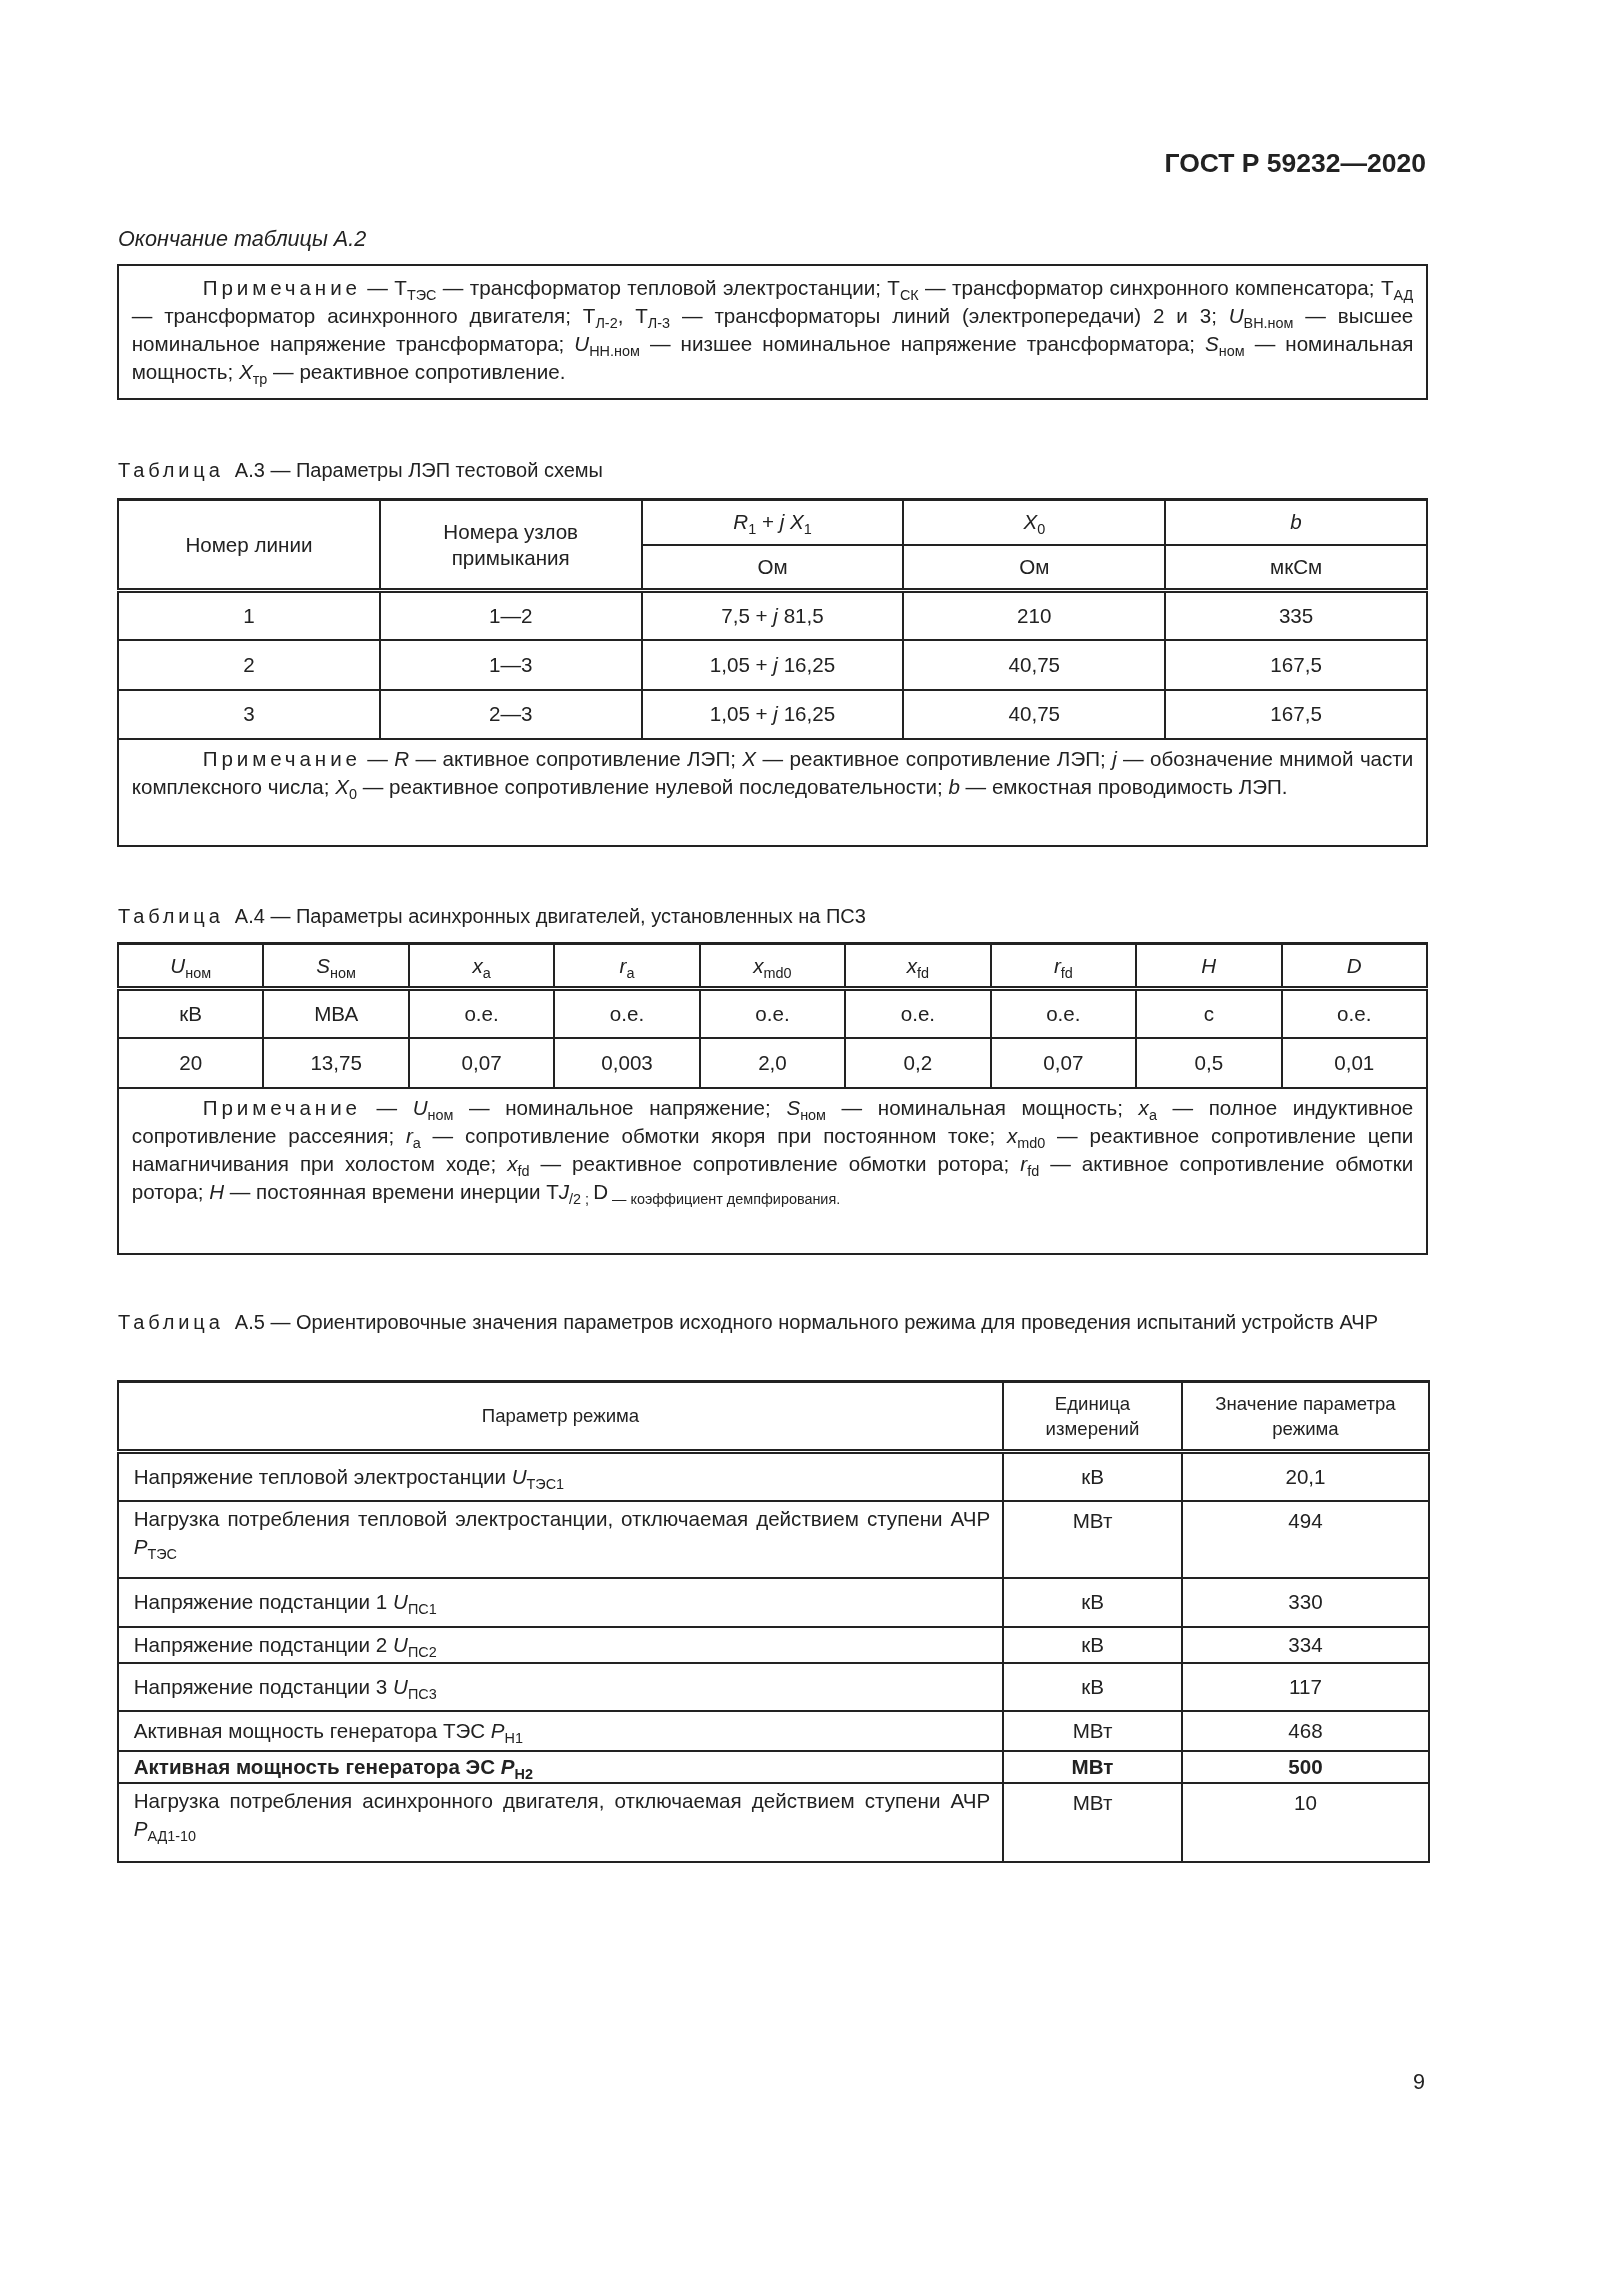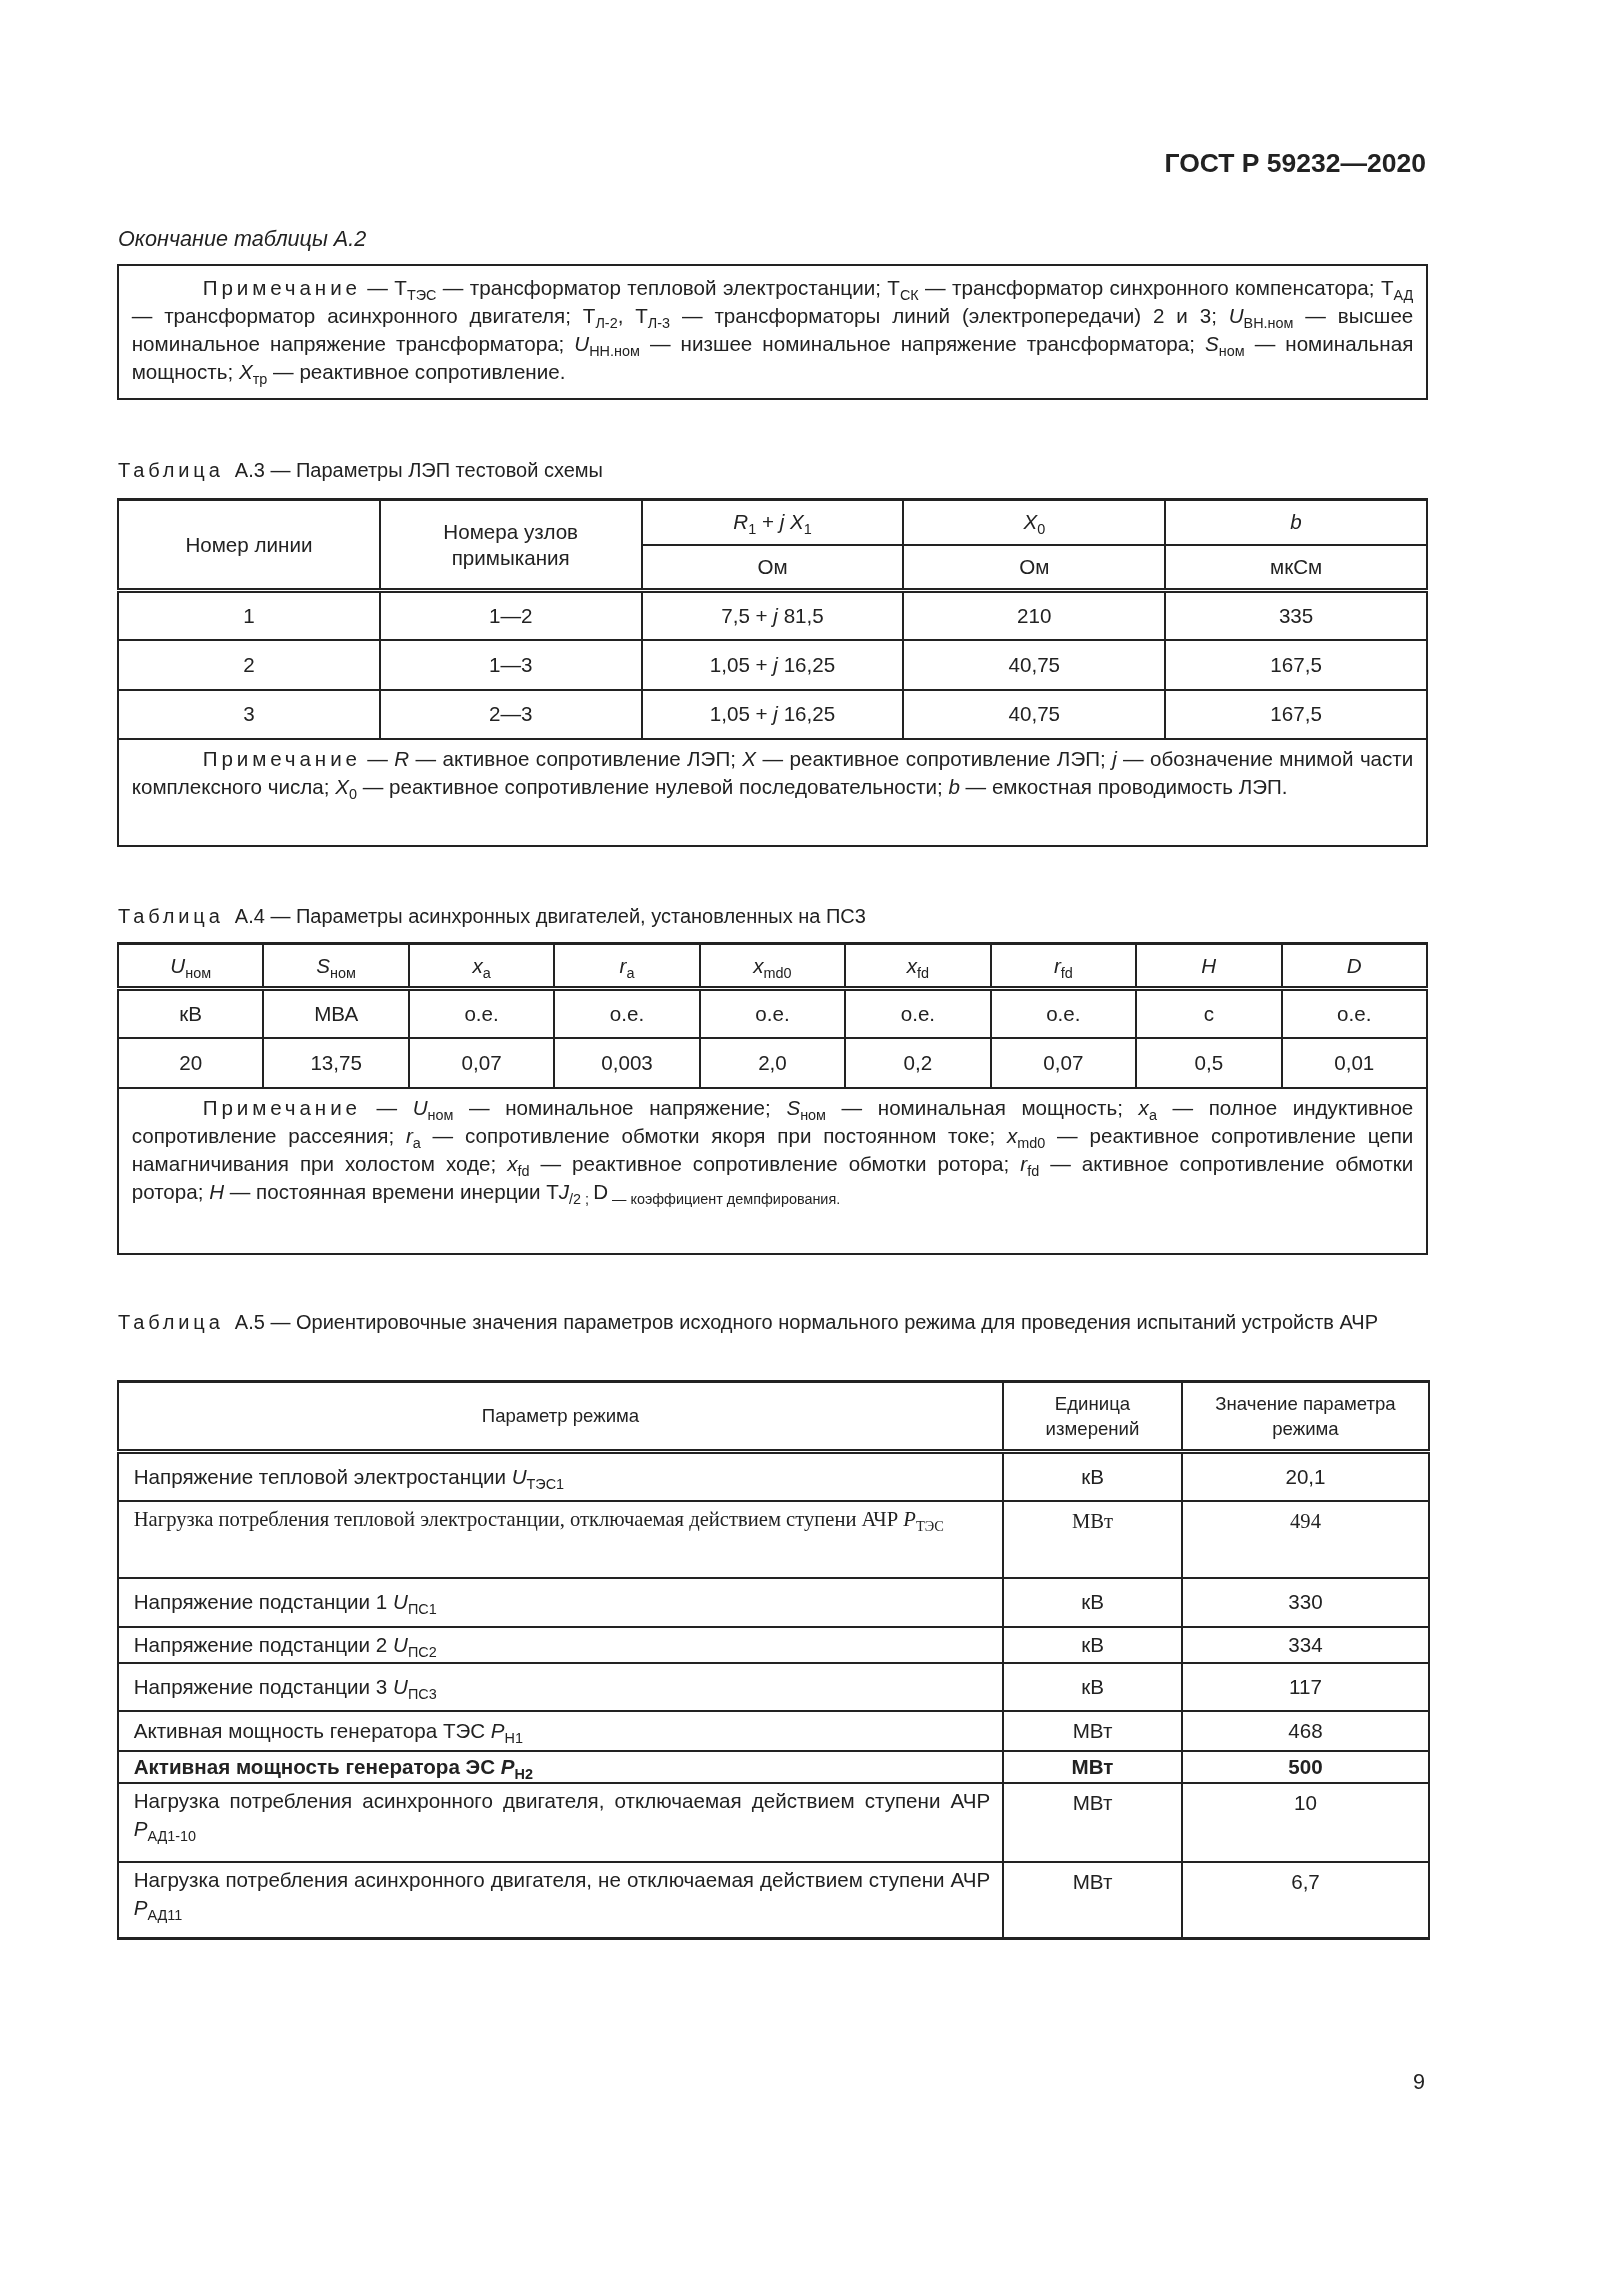--- a/index.html
+++ b/index.html
@@ -146,21 +146,21 @@
     <td style="padding:0 29px;">Единица измерений</td>
     <td style="padding:0 9.8px;">Значение параметра режима</td>
   </tr>
   </tbody>
     <tbody id="a5-body">
       <tr class="dbl single" style="height: 49px;">
         <td class="param"><span>Напряжение тепловой электростанции </span><i>U</i><sub>ТЭС1</sub></td>
         <td class="unit">кВ</td>
         <td class="val">20,1</td>
       </tr>
-      <tr style="height: 77px; font-family: Liberation Serif, serif;">
+      <tr style="height: 77px;">
         <td class="param" style="text-align: justify;"><span>Нагрузка потребления тепловой электростанции, отключаемая действием ступени АЧР </span><i>P</i><sub>ТЭС</sub></td>
         <td class="unit">МВт</td>
         <td class="val">494</td>
       </tr>
       <tr class="single" style="height: 49px;">
         <td class="param"><span>Напряжение подстанции 1 </span><i>U</i><sub>ПС1</sub></td>
         <td class="unit">кВ</td>
         <td class="val">330</td>
       </tr>
       <tr class="single" style="height: 36px;">
@@ -181,22 +181,17 @@
       <tr class="single" style="height: 32px; font-weight: bold;">
         <td class="param"><span>Активная мощность генератора ЭС </span><i>P</i><sub>Н2</sub></td>
         <td class="unit">МВт</td>
         <td class="val">500</td>
       </tr>
       <tr style="height: 79px;">
         <td class="param" style="text-align: justify; border-radius: 23px;"><span>Нагрузка потребления асинхронного двигателя, отключаемая действием ступени АЧР </span><i>P</i><sub>АД1-10</sub></td>
         <td class="unit">МВт</td>
         <td class="val">10</td>
       </tr>
-      <tr style="height: 77px;">
-        <td class="param" style="text-align: justify; border-bottom-width: 3.4px;"><span>Нагрузка потребления асинхронного двигателя, не отключаемая действием ступени АЧР </span><i>P</i><sub>АД11</sub></td>
-        <td class="unit" style="border-bottom-width: 3.4px;">МВт</td>
-        <td class="val" style="border-bottom-width: 3.4px;">6,7</td>
-      </tr>
     </tbody>
 </table>
 
 <div class="abs pagenum">9</div>
 
 
 </body></html>

